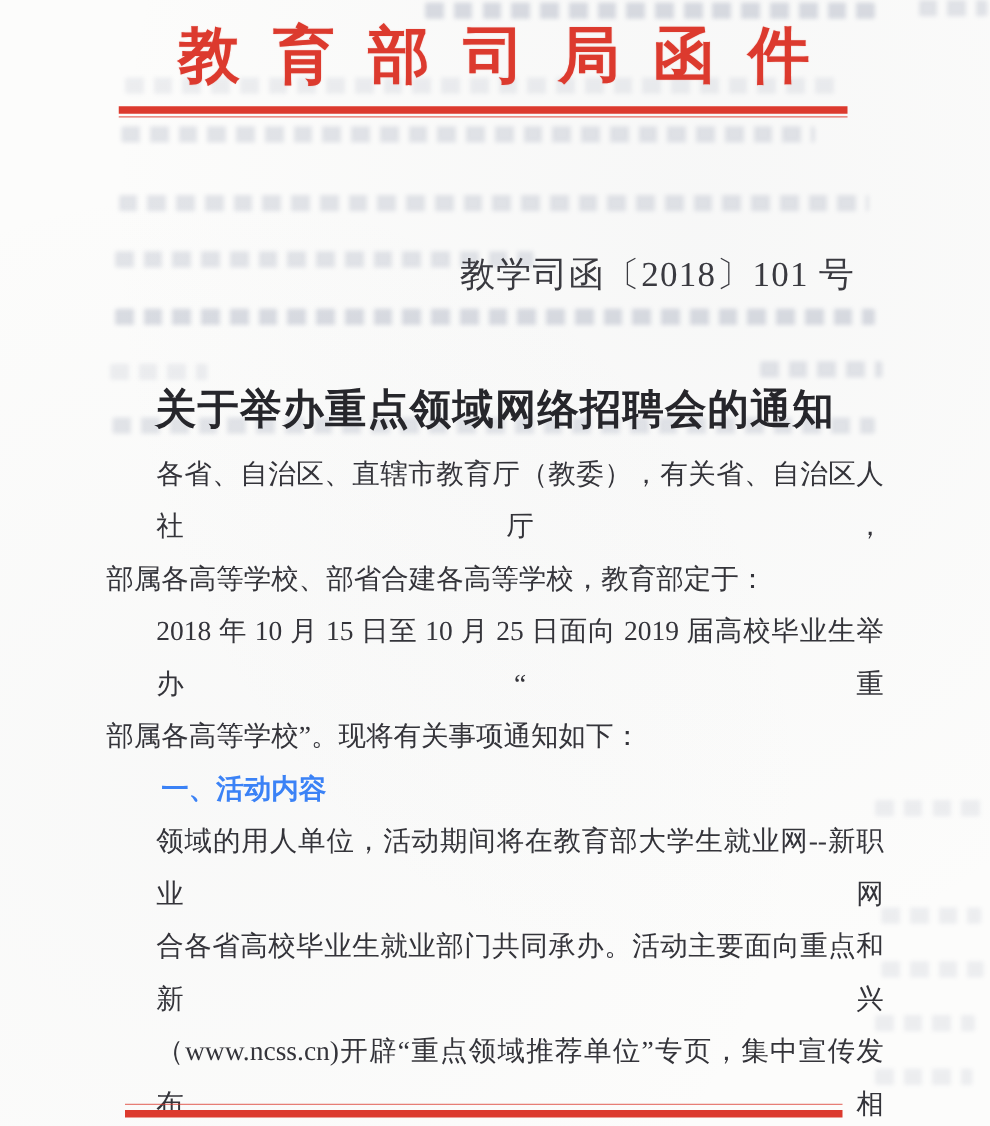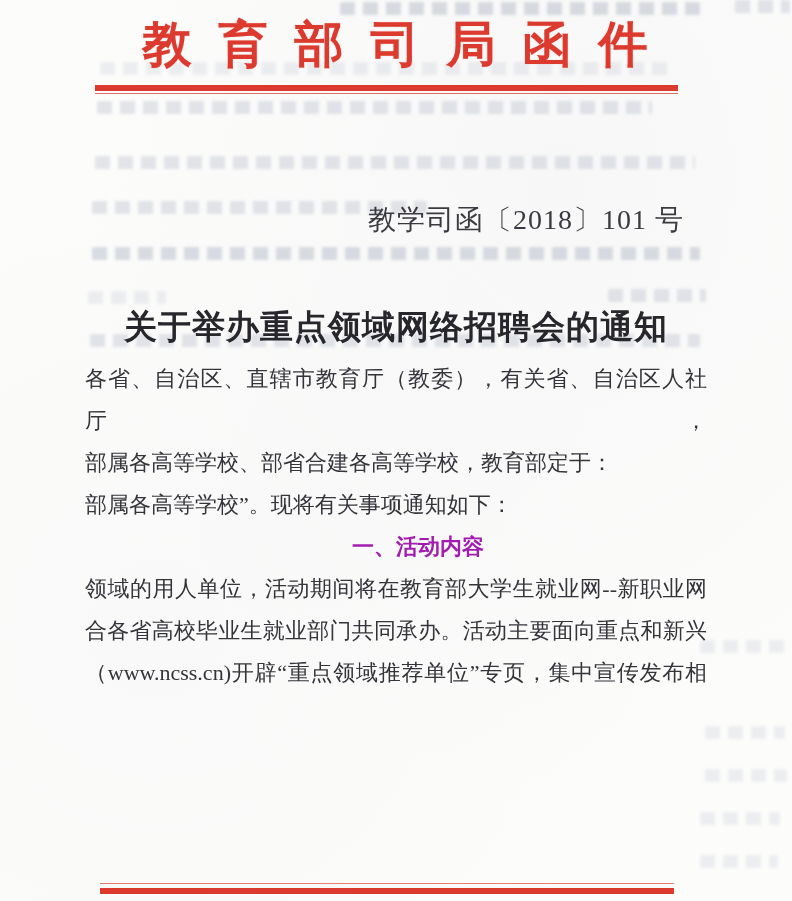--- a/index.html
+++ b/index.html
@@ -45,23 +45,23 @@
     font-size:33px;font-weight:700;color:#26262b;letter-spacing:1px;
     white-space:nowrap;
     margin-top:24px;
   }
 
   .body-block{
     position:absolute;left:85px;top:358px;width:622px;
     font-size:22px;line-height:42px;color:var(--ink);
   }
   .body-block .line{min-height:42px;}
-  .fill{text-align:justify;text-align-last:justify;}
+  .fill{text-align:justify;text-align-last:justify;margin-left:40px;}
   .indent{padding-left:44px;}
-  .heading{font-weight:700;color:#a21caf;text-align:center;}
+  .heading{font-weight:700;color:#3b82f6;}
 
   
   .ghost{
     position:absolute;height:13px;border-radius:2px;
     filter:blur(1.6px);
     background:repeating-linear-gradient(90deg,
       rgba(122,132,158,.40) 0 15px, rgba(122,132,158,0) 15px 23px);
   }
   .g-light{opacity:.30;}
   .g-med{opacity:.50;}
@@ -106,20 +106,21 @@
     <div class="thin"></div>
   </div>
 
   <div class="doc-number">教学司函〔2018〕101 号</div>
 
   <div class="doc-title">关于举办重点领域网络招聘会的通知</div>
 
   <div class="body-block">
     <div class="line fill">各省、自治区、直辖市教育厅（教委），有关省、自治区人社厅，</div>
     <div class="line">部属各高等学校、部省合建各高等学校，教育部定于：</div>
+    <div class="line fill">2018 年 10 月 15 日至 10 月 25 日面向 2019 届高校毕业生举办“重</div>
     <div class="line">部属各高等学校”。现将有关事项通知如下：</div>
     <div class="line indent heading">一、活动内容</div>
     <div class="line fill">领域的用人单位，活动期间将在教育部大学生就业网--新职业网</div>
     <div class="line fill">合各省高校毕业生就业部门共同承办。活动主要面向重点和新兴</div>
     <div class="line fill">（www.ncss.cn)开辟“重点领域推荐单位”专页，集中宣传发布相</div>
 
   </div>
 
   <div class="rule-bottom">
     <div class="thin"></div>

